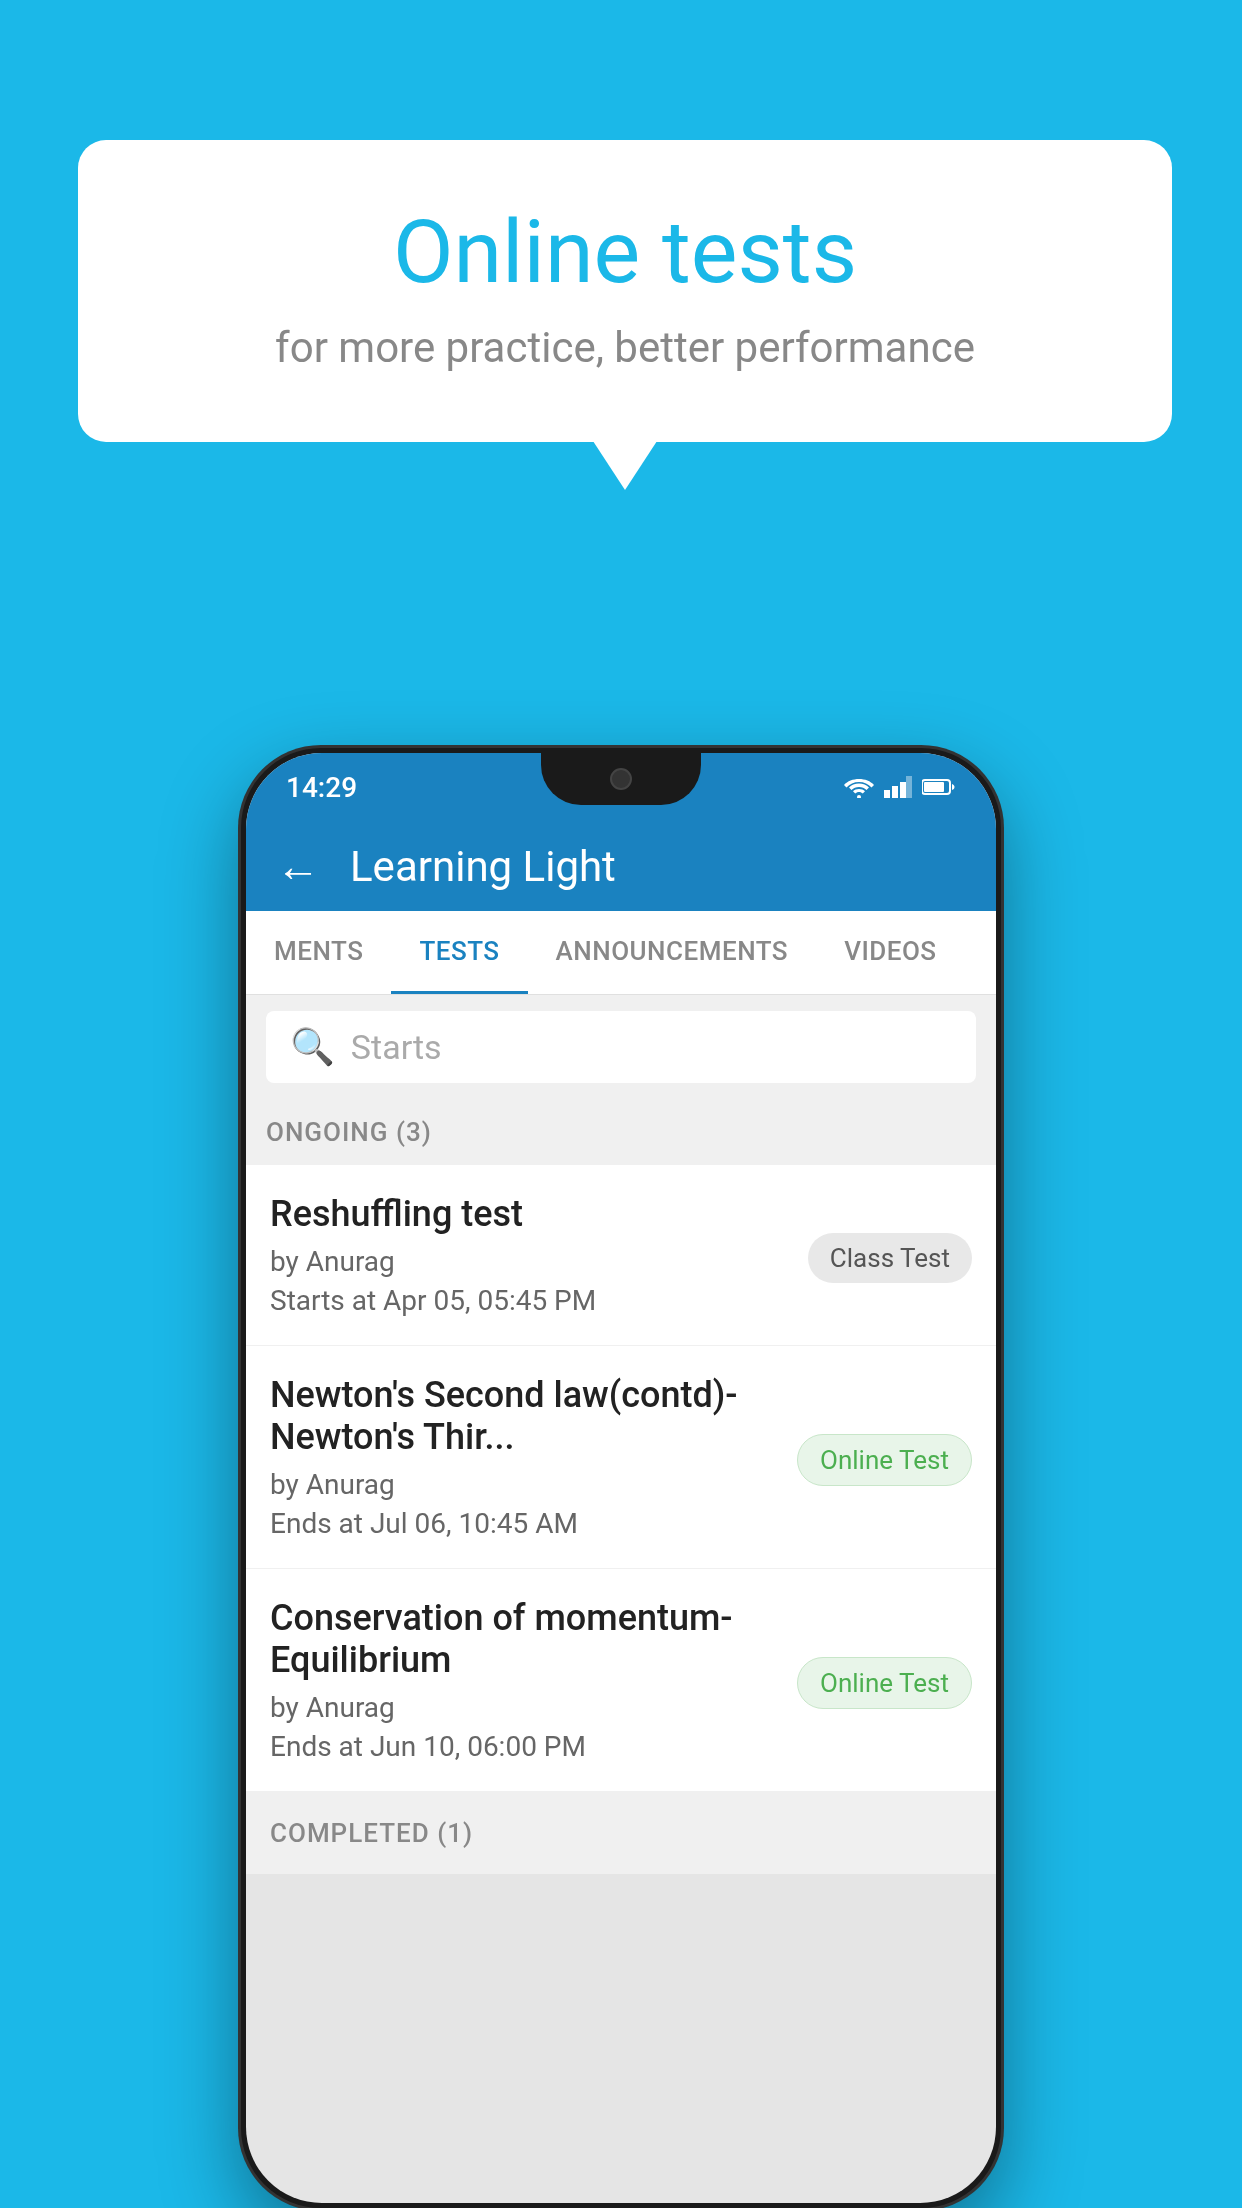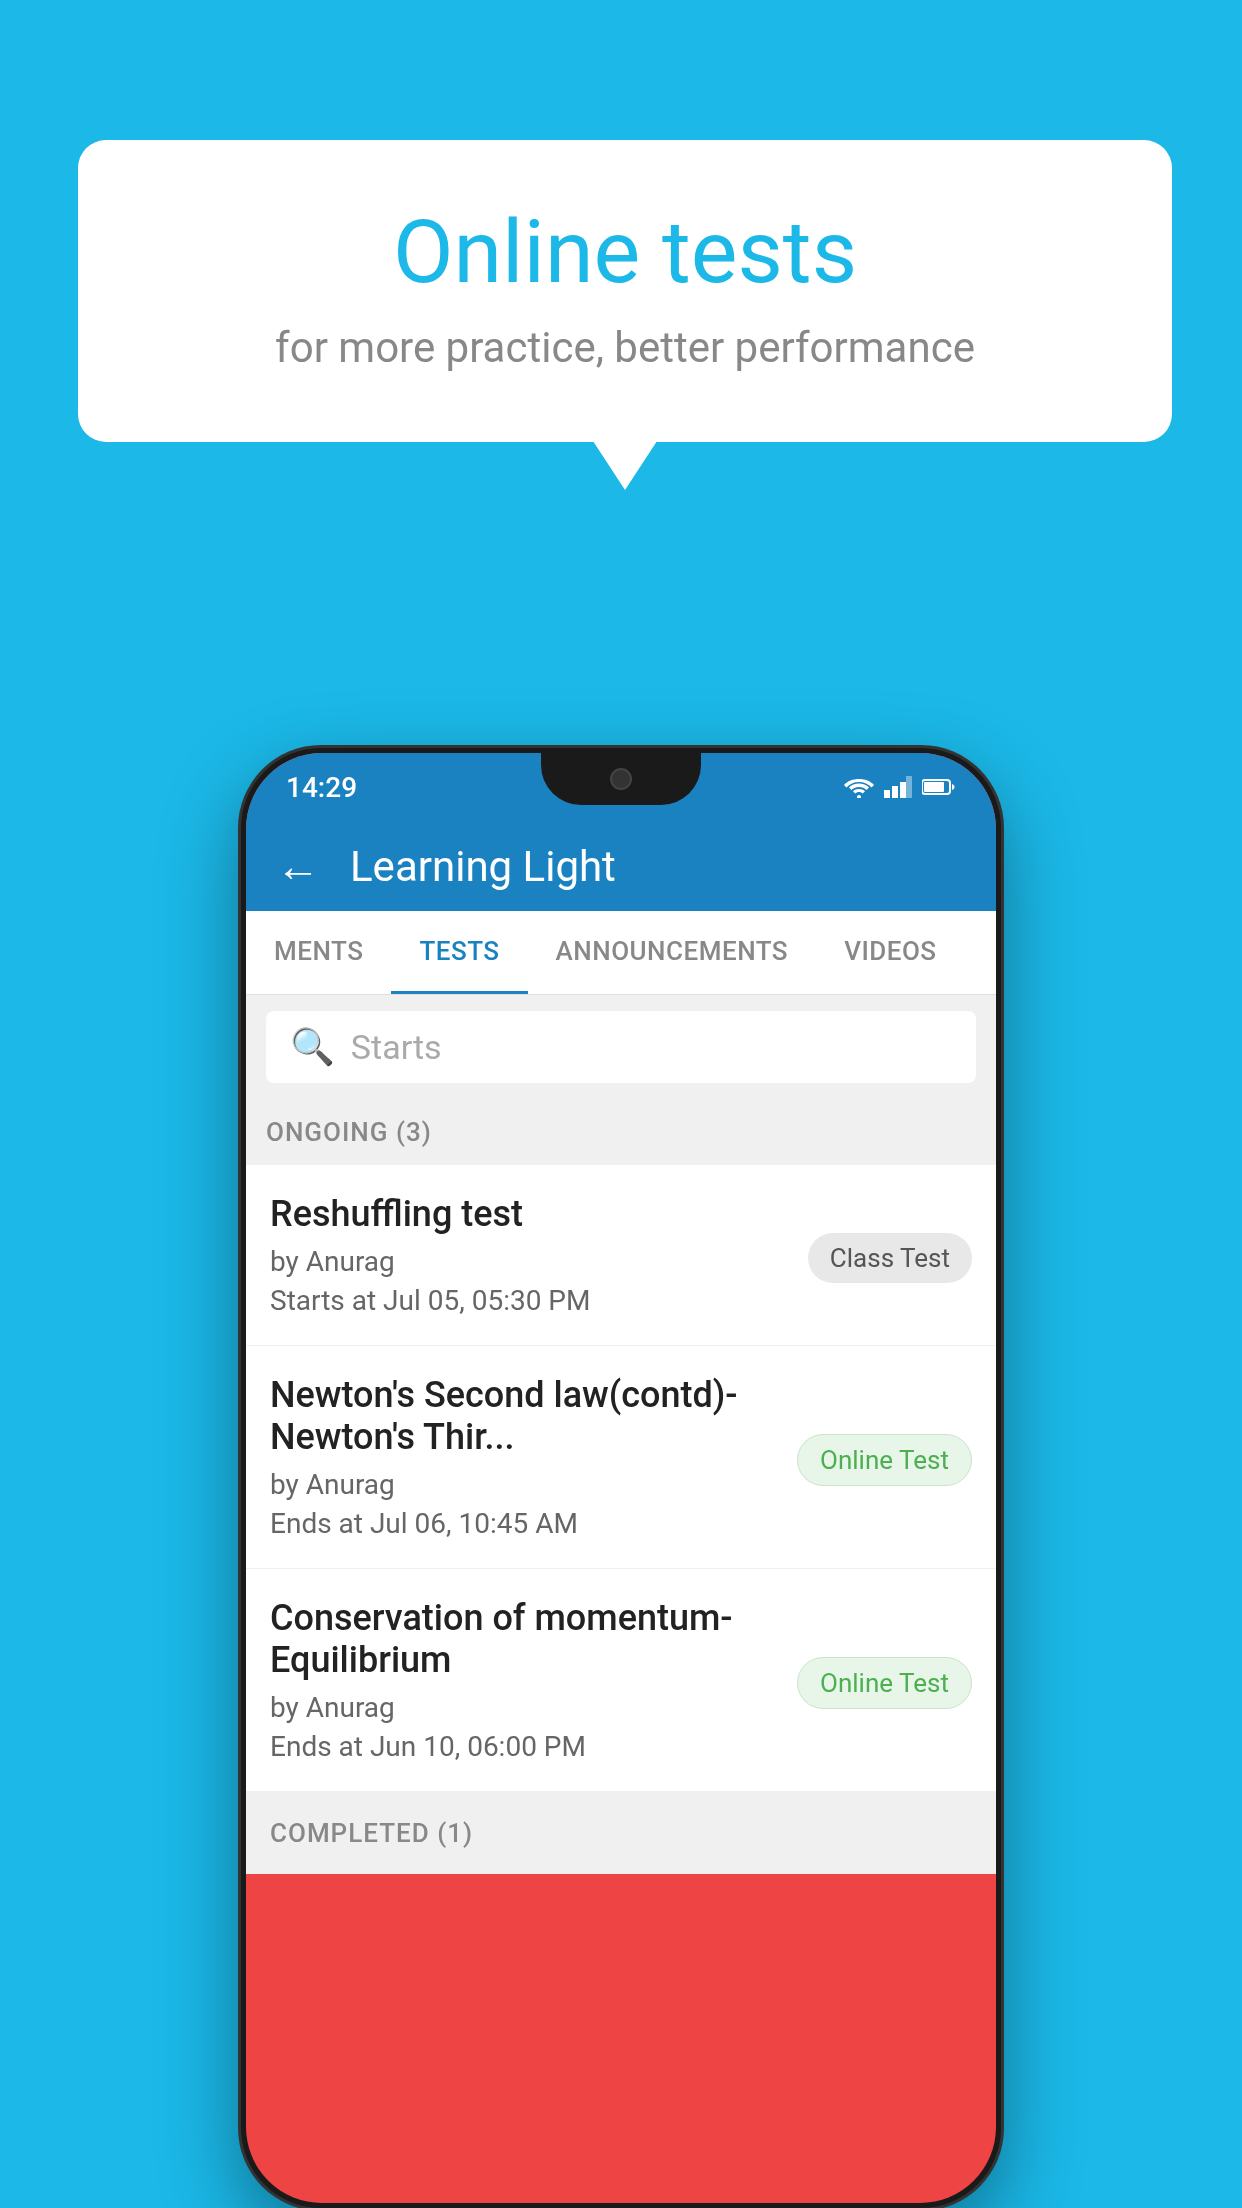--- a/index.html
+++ b/index.html
@@ -99,21 +99,21 @@
       border-radius: 0 4px 4px 0;
     }
 
     
     .phone-screen {
       position: absolute;
       top: 5px;
       left: 5px;
       right: 5px;
       bottom: 5px;
-      background: #ef4444;
+      background: #e5e5e5;
       border-radius: 76px;
       overflow: hidden;
     }
 
     
     .status-bar {
       background: #1a82c0;
       height: 68px;
       display: flex;
       align-items: center;
@@ -393,21 +393,21 @@
         <span class="section-label">ONGOING (3)</span>
       </div>
 
       <div class="test-list">
 
         <div class="test-item">
           <div class="test-info">
             <div class="test-name">Reshuffling test</div>
             <div class="test-author">by Anurag</div>
             <div class="test-time">
-              <span>Starts at</span>&nbsp;<span>Jul 05, 05:30 PM</span>
+              <span>Starts at</span>&nbsp;<span>Apr 05, 05:45 PM</span>
             </div>
           </div>
           <div class="test-badge badge-class">Class Test</div>
         </div>
 
         <div class="test-item">
           <div class="test-info">
             <div class="test-name">Newton's Second law(contd)-Newton's Thir...</div>
             <div class="test-author">by Anurag</div>
             <div class="test-time">

